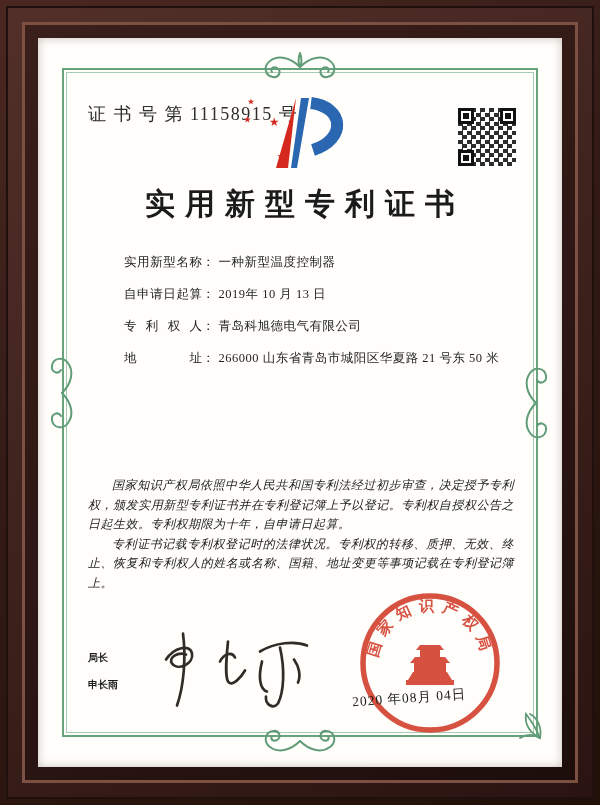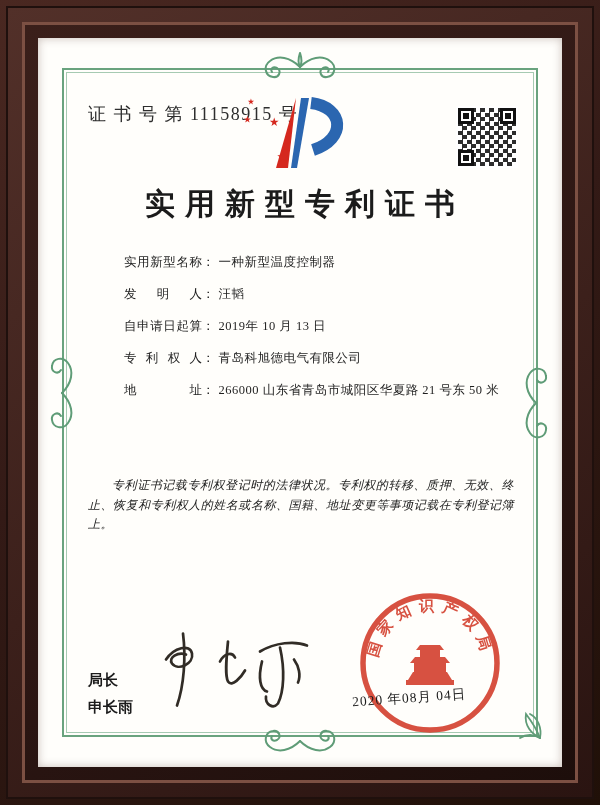--- a/index.html
+++ b/index.html
@@ -38,22 +38,22 @@
   .flabel{display:inline-block;width:78px;text-align:justify;text-align-last:justify;vertical-align:top;}
   .colon{display:inline-block;margin-right:4px;}
   .fvalue{letter-spacing:.5px;}
   .grant-group2{margin-left:38px;}
   .flabel2{display:inline-block;vertical-align:top;}
   
   .bodytext{position:absolute;left:50px;top:438px;width:426px;font-size:12px;line-height:19.5px;
     color:#222;text-align:justify;letter-spacing:.5px;}
   .bodytext p{margin:0;text-indent:2em;font-style:italic;}
   
-  .director{position:absolute;left:50px;top:628px;font-family:"Liberation Sans","DejaVu Sans",sans-serif;
-    font-size:15px;font-weight:600;color:#1c1c1c;line-height:27px;}
+  .director{position:absolute;left:50px;top:606px;font-family:"Liberation Sans","DejaVu Sans",sans-serif;
+    font-size:10px;font-weight:600;color:#1c1c1c;line-height:27px;}
   .signature{position:absolute;left:110px;top:578px;width:180px;height:98px;}
   .seal{position:absolute;left:310px;top:546px;width:164px;height:158px;}
   .seal-text{font-size:15px;font-weight:bold;letter-spacing:7px;fill:#d23a28;
     font-family:"Liberation Serif","DejaVu Serif",serif;}
   .seal-date{position:absolute;left:314px;top:650px;width:150px;font-size:13.5px;color:#1d1d1d;
     letter-spacing:1px;transform:rotate(-4deg);white-space:nowrap;}
 </style>
 </head>
 <body>
 
@@ -125,34 +125,32 @@
       <div class="fp fp-bl"></div>
     </div>
 
     <div class="title">实用新型专利证书</div>
 
     <div class="fields">
       <div class="row">
         <span class="flabel">实用新型名称</span><span class="colon">：</span><span class="fvalue">一种新型温度控制器</span>
       </div>
       <div class="row">
-        <span class="flabel">发明人</span><span class="colon">：</span><span class="fvalue">汪韬</span>
-      </div>
-      <div class="row">
         <span class="flabel">自申请日起算</span><span class="colon">：</span><span class="fvalue">2019年 10 月 13 日</span>
       </div>
       <div class="row">
         <span class="flabel">专利权人</span><span class="colon">：</span><span class="fvalue">青岛科旭德电气有限公司</span>
       </div>
       <div class="row">
         <span class="flabel">地址</span><span class="colon">：</span><span class="fvalue">266000 山东省青岛市城阳区华夏路 21 号东 50 米</span>
       </div>
     </div>
 
     <div class="bodytext">
+      <p>国家知识产权局依照中华人民共和国专利法经过初步审查，决定授予专利权，颁发实用新型专利证书并在专利登记簿上予以登记。专利权自授权公告之日起生效。专利权期限为十年，自申请日起算。</p>
       <p>专利证书记载专利权登记时的法律状况。专利权的转移、质押、无效、终止、恢复和专利权人的姓名或名称、国籍、地址变更等事项记载在专利登记簿上。</p>
     </div>
 
     <div class="director">
       <div>局长</div>
       <div>申长雨</div>
     </div>
 
     <svg class="signature" viewBox="0 0 180 95">
       <g fill="none" stroke="#27211b" stroke-width="2.7" stroke-linecap="round" opacity="0.95">

